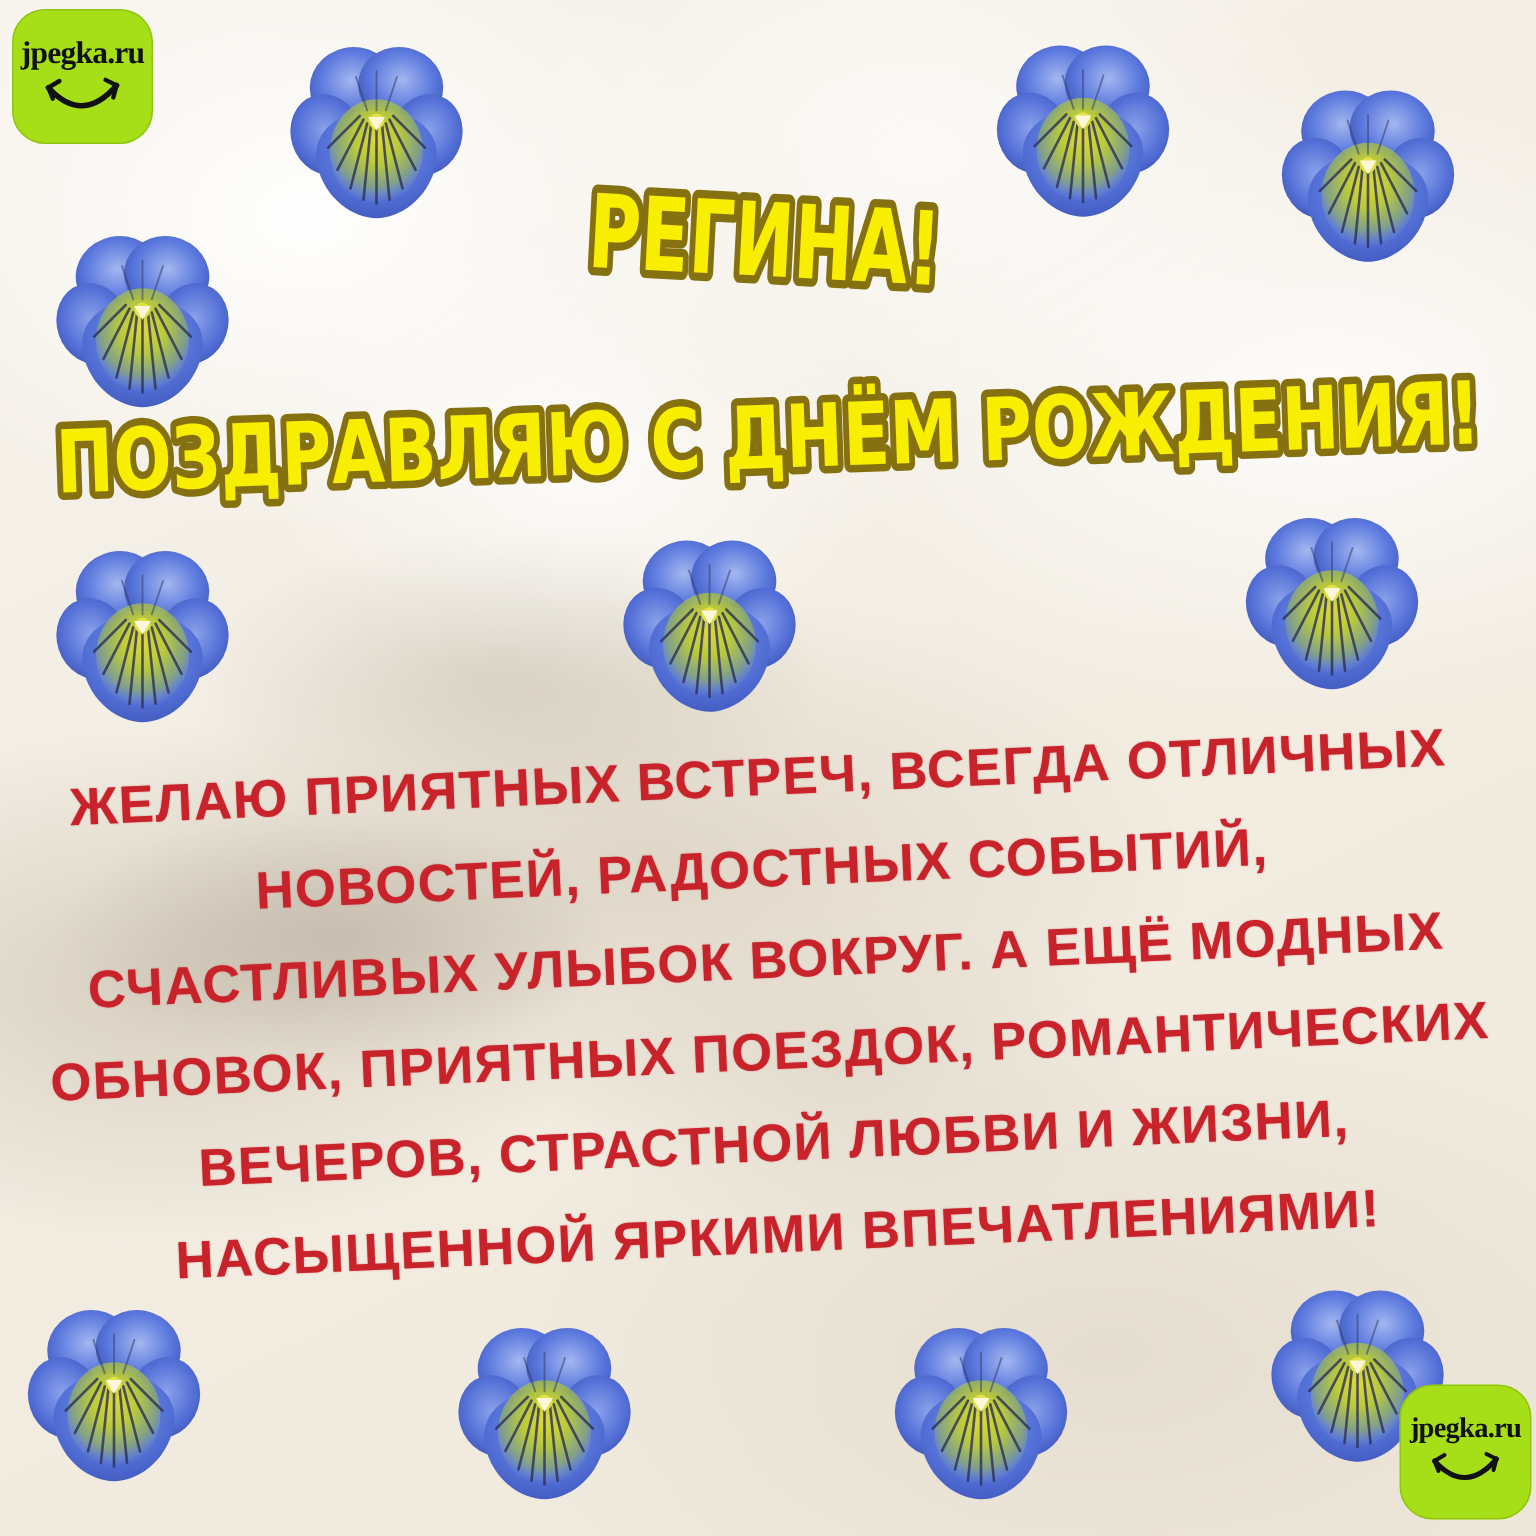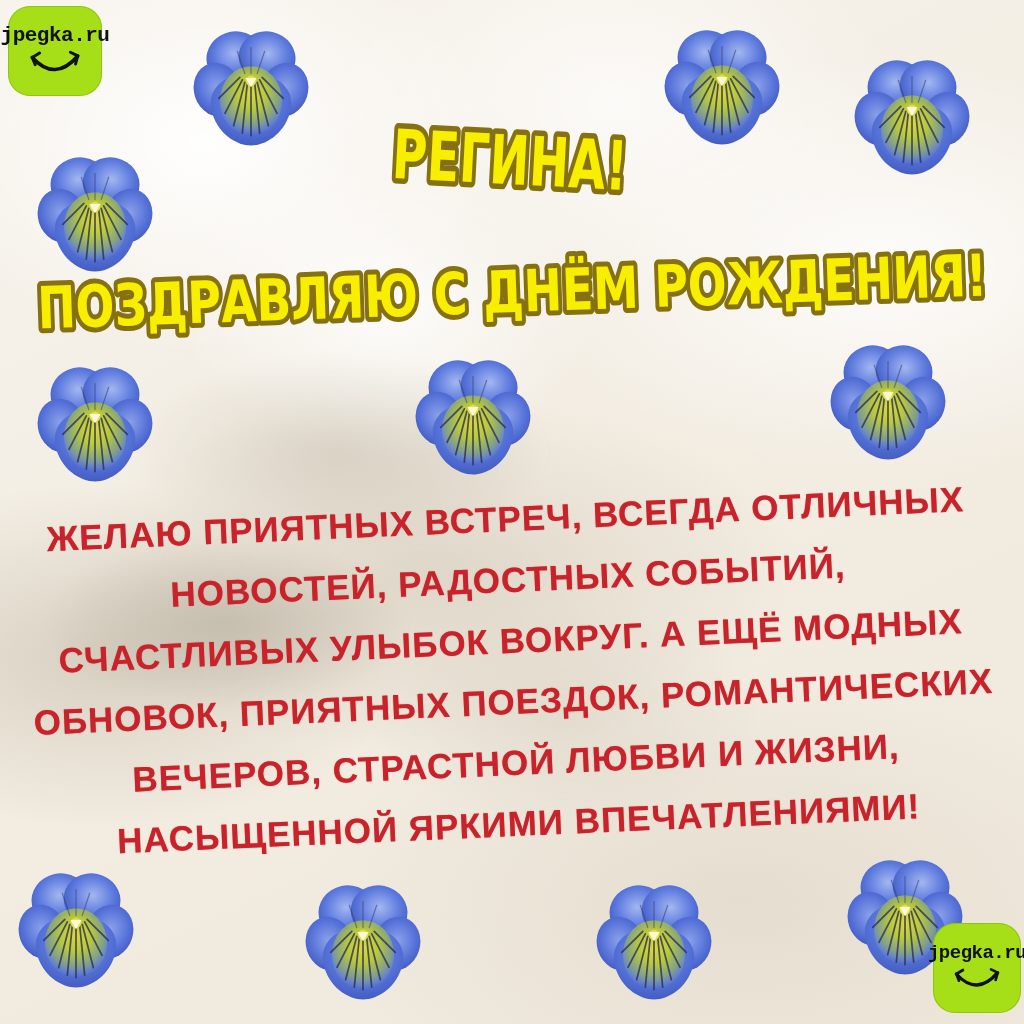--- a/index.html
+++ b/index.html
@@ -36,21 +36,21 @@
     letter-spacing:1px;font-family:"Liberation Sans",sans-serif;
     text-shadow:0 0 1px rgba(200,34,42,0.6);
     white-space:nowrap;
   }
   .logo{
     position:absolute;background:#a6df17;border-radius:22px;
     display:flex;flex-direction:column;align-items:center;justify-content:center;
     box-shadow:0 0 0 1px rgba(130,180,10,0.6) inset;
   }
   .logo .lg-text{
-    color:#111;font-weight:bold;font-family:Liberation Mono, monospace;
+    color:#111;font-weight:bold;font-family:Liberation Serif, serif;
     letter-spacing:-0.5px;
   }
   #logo-tl{left:8px;top:6px;width:94px;height:90px;}
   #logo-br{left:933px;top:923px;width:88px;height:90px;}
   #logo-tl .lg-text{font-size:21px;}
   #logo-br .lg-text{font-size:19px;}
   .smile{margin-top:2px;}
 </style>
 </head>
 <body>

